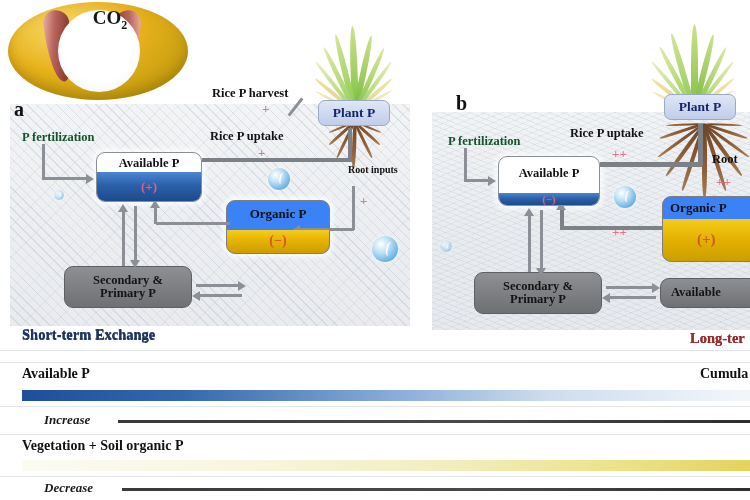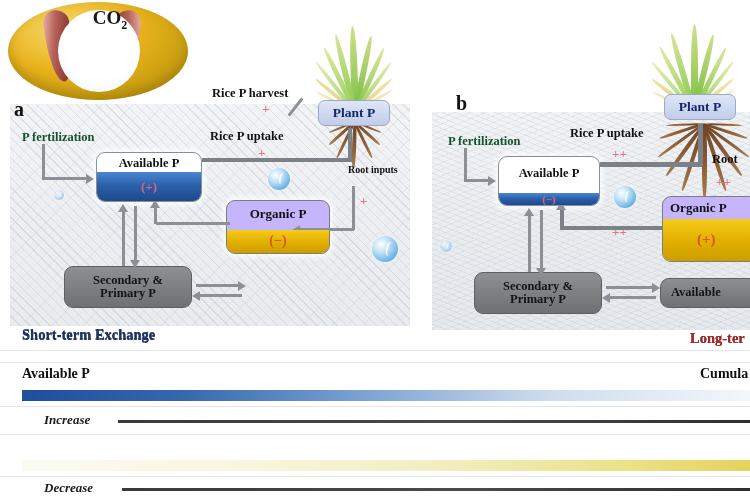--- a/index.html
+++ b/index.html
@@ -78,21 +78,21 @@
   .node{position:absolute;box-sizing:border-box;border-radius:9px;overflow:hidden;}
   .node .cap{position:absolute;left:0;right:0;top:0;display:flex;align-items:center;justify-content:center;
     font-weight:bold;color:#111;z-index:3;}
   .node .fill{position:absolute;left:0;right:0;bottom:0;display:flex;align-items:center;justify-content:center;z-index:2;}
   .sign{font-weight:bold;}
 
   .node.avail{border:1.6px solid #8a8f96;background:#ffffff;}
   .node.avail .fill{background:linear-gradient(180deg,#4a86d2 0%, #2a5fa8 48%, #1d4b8c 100%);}
   .node.avail .sign{color:#e2607e;}
 
-  .node.org{border:1.6px solid #7d7d7d;background:#c4b5fd;}
+  .node.org{border:1.6px solid #7d7d7d;background:#3b82f6;}
   .node.org .fill{background:linear-gradient(180deg,#f6cb1c 0%, #e3b100 50%, #cc9d00 100%);}
   .node.org .sign{color:#d9571a;}
 
   .node.gray{background:linear-gradient(180deg,#8d8f92 0%, #7c7e81 55%, #6e7073 100%);
     border:1.6px solid #5d5f62;display:flex;align-items:center;justify-content:center;
     text-align:center;color:#131313;font-weight:bold;line-height:1.05;}
 
   .node.plantp{background:linear-gradient(180deg,#dfe6f6 0%, #ccd7ef 60%, #c1cde9 100%);
     border:1.6px solid #9aa9c6;display:flex;align-items:center;justify-content:center;
     color:#16256b;font-weight:bold;border-radius:7px;}
@@ -371,20 +371,21 @@
 
     <div class="lg-bar bar-blue" style="left:22px;top:40px;width:728px;"></div>
 
     <div class="hairline" style="top:56px;"></div>
 
     <div class="lg-ital" style="left:44px;top:62px;font-size:13px;">Increase</div>
     <div class="lg-line" style="left:118px;top:70px;width:632px;"></div>
 
     <div class="hairline" style="top:84px;"></div>
 
+    <div class="lg-title" style="left:22px;top:88px;font-size:14px;color:#111;">Vegetation + Soil organic P</div>
 
     <div class="lg-bar bar-yellow" style="left:22px;top:110px;width:728px;"></div>
 
     <div class="hairline" style="top:126px;"></div>
 
     <div class="lg-ital" style="left:44px;top:130px;font-size:13px;">Decrease</div>
     <div class="lg-line" style="left:122px;top:138px;width:628px;"></div>
   </div>
 
 </div>

